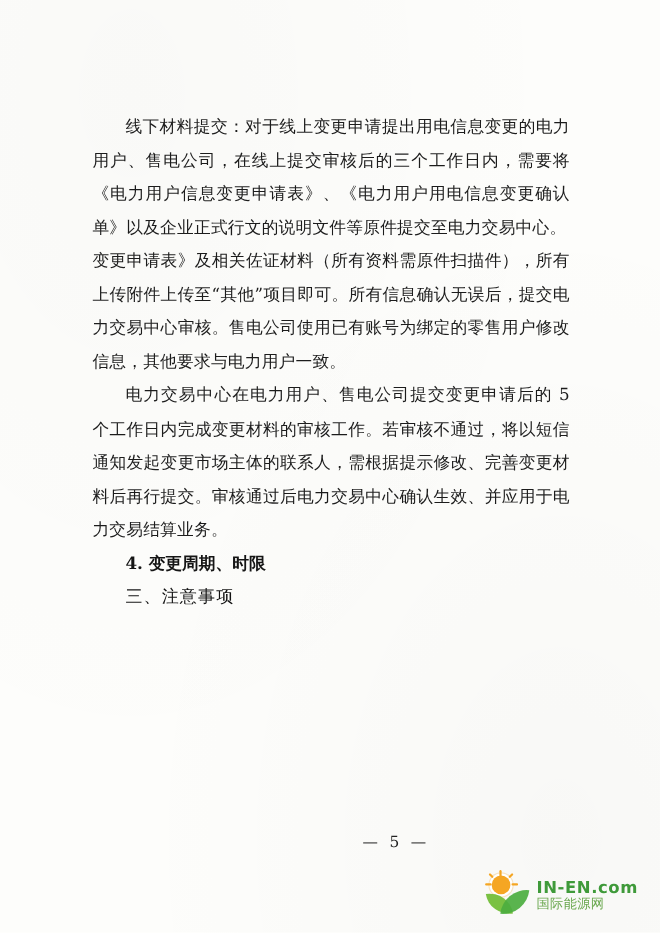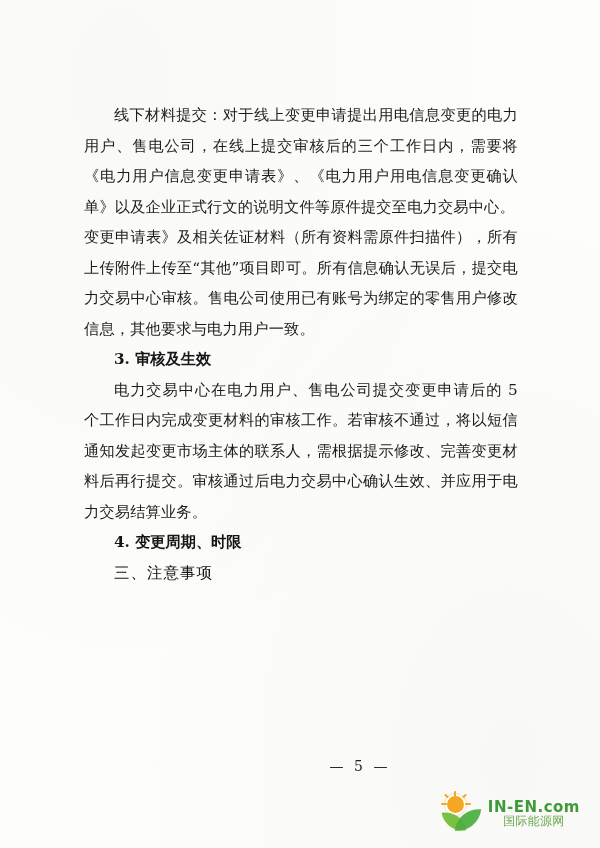--- a/index.html
+++ b/index.html
@@ -126,21 +126,20 @@
     height: 24px;
     background: #4cae3f;
     border-radius: 100% 0 100% 0;
     transform: rotate(6deg);
     opacity: 0.92;
   }
   .wm-text {
     display: flex;
     flex-direction: column;
     line-height: 1.05;
-    align-items: center;
   }
   .wm-title {
     font-size: 15px;
     font-weight: bold;
     color: #3f9a3a;
     font-family: "DejaVu Sans", "Liberation Sans", sans-serif;
     letter-spacing: 0.5px;
   }
   .wm-sub {
     font-size: 12px;
@@ -150,21 +149,20 @@
   }
 </style>
 </head>
 <body>
 
 <div class="page">
 
   <div class="content">
     <p class="para indent">线下材料提交：对于线上变更申请提出用电信息变更的电力用户、售电公司，在线上提交审核后的三个工作日内，需要将《电力用户信息变更申请表》、《电力用户用电信息变更确认单》以及企业正式行文的说明文件等原件提交至电力交易中心。</p>
     <p class="para">变更申请表》及相关佐证材料（所有资料需原件扫描件），所有上传附件上传至“其他”项目即可。所有信息确认无误后，提交电力交易中心审核。售电公司使用已有账号为绑定的零售用户修改信息，其他要求与电力用户一致。</p>
-    <p class="heading">3. 审核及生效</p>
     <p class="para indent">电力交易中心在电力用户、售电公司提交变更申请后的 5 个工作日内完成变更材料的审核工作。若审核不通过，将以短信通知发起变更市场主体的联系人，需根据提示修改、完善变更材料后再行提交。审核通过后电力交易中心确认生效、并应用于电力交易结算业务。</p>
     <p class="heading">4. 变更周期、时限</p>
     <p class="section-head">三、注意事项</p>
   </div>
 
   <div class="pagenum">— 5 —</div>
 
   <div class="watermark">
     <div class="wm-mark">
       <div class="wm-sun"></div>

